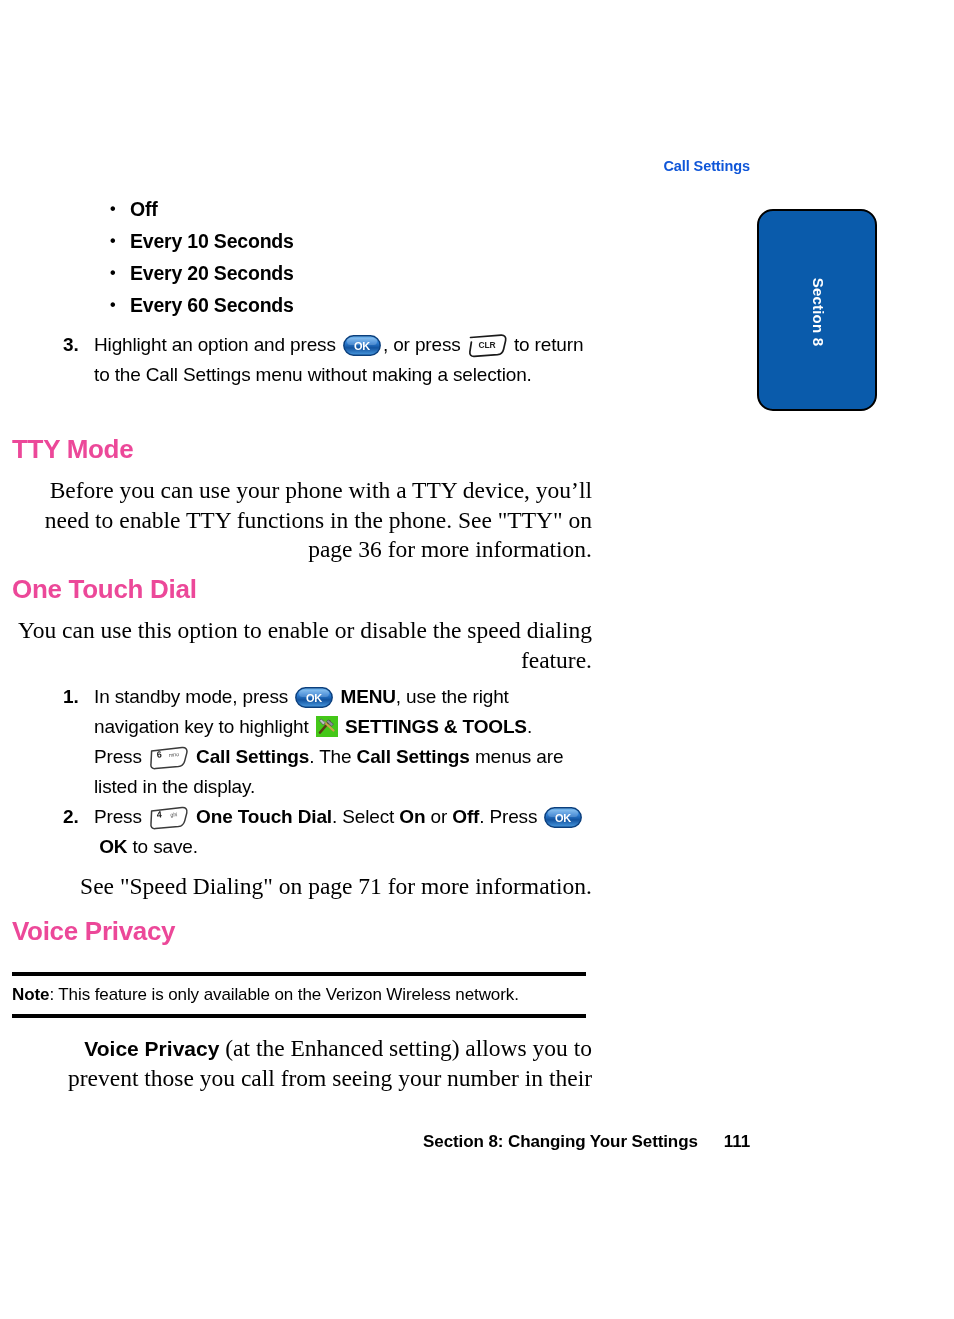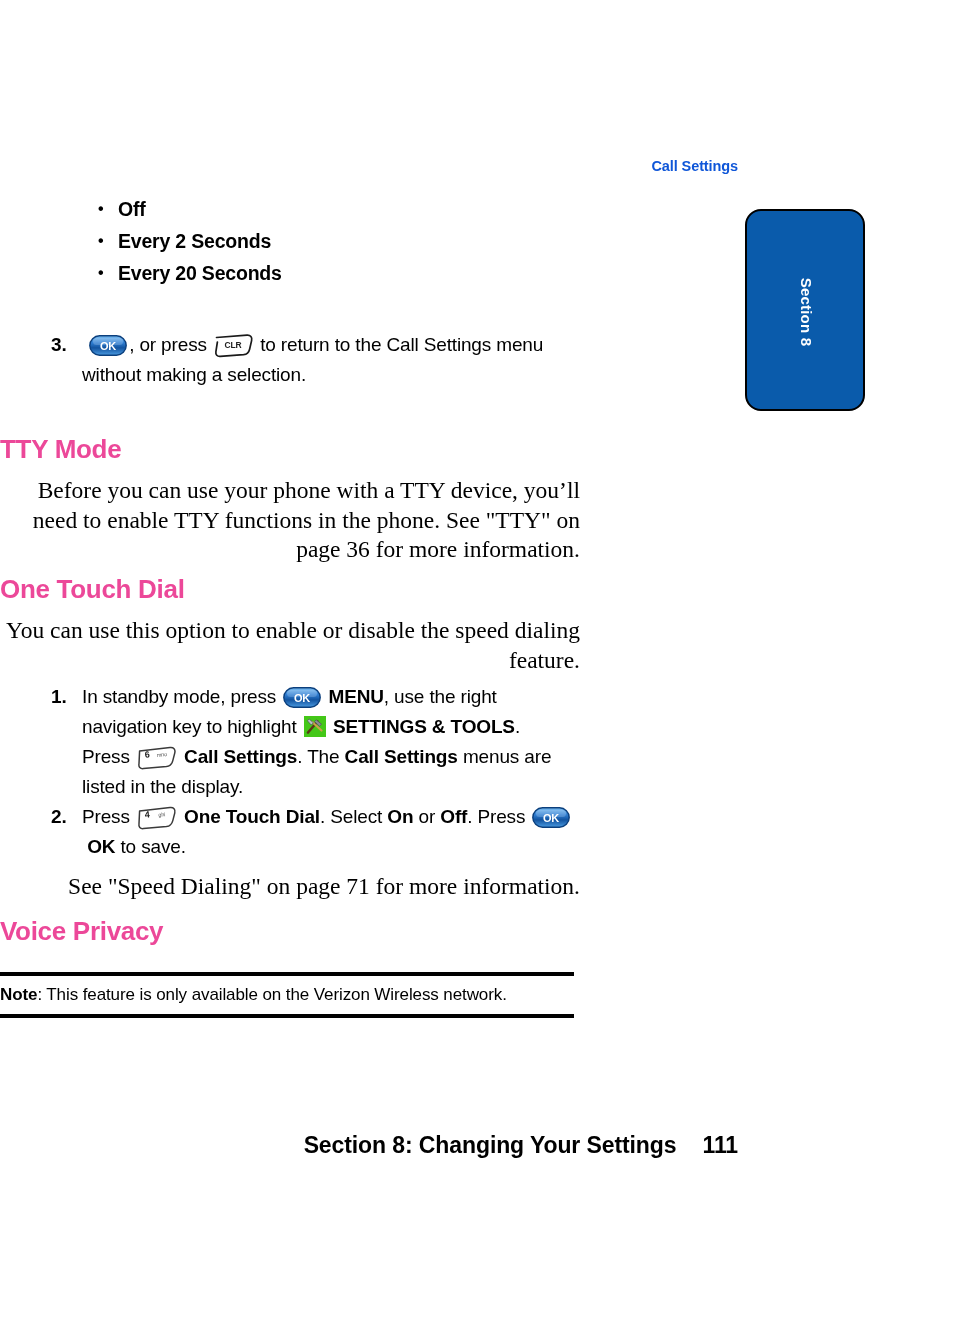--- a/index.html
+++ b/index.html
@@ -11,20 +11,21 @@
     height: 1319px;
     background: #ffffff;
     font-family: "Liberation Serif", "DejaVu Serif", serif;
     position: relative;
     overflow: hidden;
   }
 
   .page {
     position: absolute;
     inset: 0;
+    margin-left: 12px;
   }
 
   
   .running-head {
     position: absolute;
     left: 164px;
     top: 158px;
     width: 574px;
     text-align: right;
     font-family: "Liberation Sans", "DejaVu Sans", sans-serif;
@@ -170,21 +171,21 @@
 
   
   .footer {
     position: absolute;
     left: 164px;
     top: 1132px;
     width: 574px;
     text-align: right;
     font-family: "Liberation Sans", "DejaVu Sans", sans-serif;
     font-weight: bold;
-    font-size: 23px;
+    font-size: 17px;
     color: #000000;
     letter-spacing: -0.1px;
   }
   .footer .pageno {
     display: inline-block;
     margin-left: 26px;
   }
 
   
   .ico {
@@ -234,27 +235,28 @@
 <div class="page">
 
   <div class="running-head" style="color: rgb(15, 86, 216);">Call Settings</div>
 
   <div class="section-tab" style="background: rgb(10, 91, 171);">
     <div class="section-tab-label">Section 8</div>
   </div>
 
   <ul class="bullets">
     <li>Off</li>
-    <li>Every 2 Seconds</li>
+    <li>Every 10 Seconds</li>
     <li>Every 20 Seconds</li>
+    <li>Every 60 Seconds</li>
   </ul>
 
   <div class="step" style="top:330px;">
     <span class="step-num">3.</span>
-    <span class="step-body">&nbsp;<span class="ico ok-key"><svg viewBox="0 0 38 21" width="38" height="21">
+    <span class="step-body"><span>Highlight an option and press</span>&nbsp;<span class="ico ok-key"><svg viewBox="0 0 38 21" width="38" height="21">
             <defs>
               <linearGradient id="okg1" x1="0" y1="0" x2="0" y2="1">
                 <stop offset="0" stop-color="#7fc0f2"></stop>
                 <stop offset="0.35" stop-color="#2f7fd4"></stop>
                 <stop offset="0.62" stop-color="#12539f"></stop>
                 <stop offset="1" stop-color="#4a9ae0"></stop>
               </linearGradient>
             </defs>
             <rect x="0.8" y="0.8" width="36.4" height="19.4" rx="9.7" ry="9.7" fill="url(#okg1)" stroke="#0b3f7d" stroke-width="1.4"></rect>
             <rect x="4" y="3" width="30" height="7" rx="3.5" ry="3.5" fill="#ffffff" opacity="0.20"></rect>
@@ -304,16 +306,17 @@
   </div>
 
   <div class="para" style="top:872px;">See "Speed Dialing" on page 71 for more information.</div>
 
   <div class="h2" style="top:918px;">Voice Privacy</div>
 
   <div class="note-rule" style="top:972px;"></div>
   <div class="note-text" style="top:984px;"><span class="b">Note</span><span>: This feature is only available on the Verizon Wireless network.</span></div>
   <div class="note-rule" style="top:1014px;"></div>
 
+  <div class="para" style="top:1034px;"><span class="b">Voice Privacy</span><span> (at the Enhanced setting) allows you to prevent those you call from seeing your number in their</span></div>
 
   <div class="footer"><span>Section 8: Changing Your Settings</span><span class="pageno">111</span></div>
 
 </div>
 
 </body></html>

